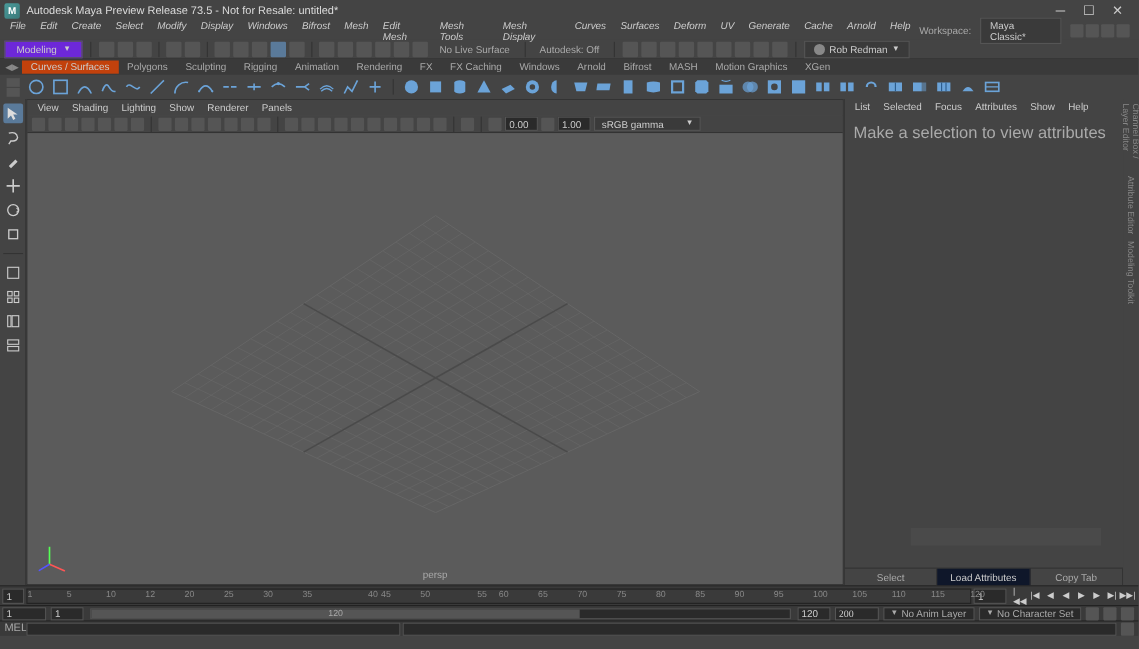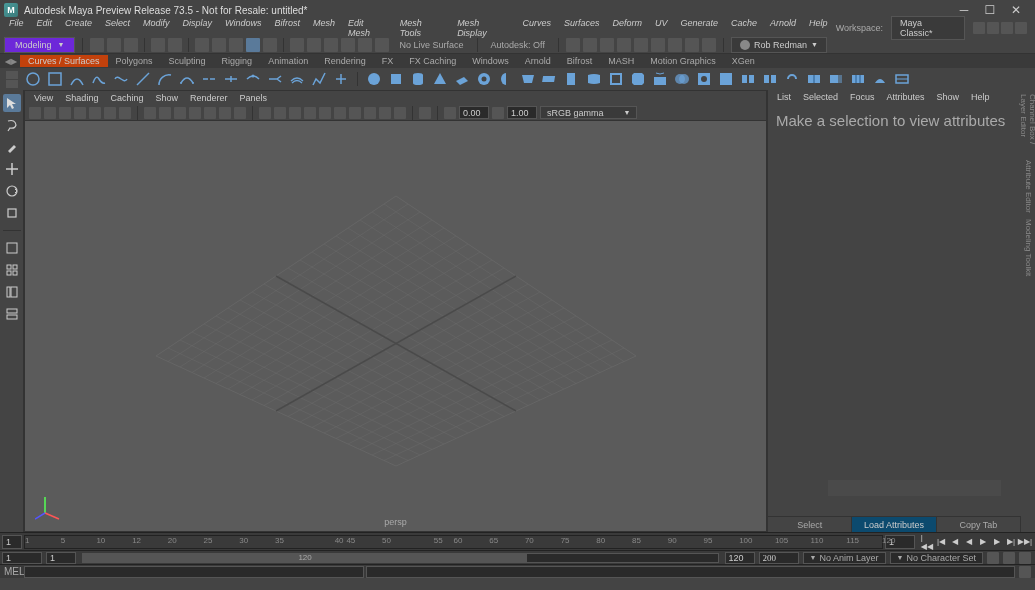--- a/index.html
+++ b/index.html
@@ -48,21 +48,21 @@
 .viewport { flex: 1; background: #5b5b5b; position: relative; overflow: hidden; }
 .grid-plane { position: absolute; top: 50%; left: 50%; transform: translate(-50%, -50%); }
 .axis-gizmo { position: absolute; bottom: 10px; left: 10px; width: 30px; height: 30px; }
 .viewport-label { position: absolute; bottom: 4px; left: 50%; transform: translateX(-50%); font-size: 9px; color: #aaa; }
 .attr-panel { width: 254px; background: #444444; display: flex; flex-direction: column; border-left: 1px solid #333; }
 .attr-menubar { height: 14px; display: flex; align-items: center; padding: 0 4px; gap: 2px; }
 .attr-menu { padding: 0 5px; font-size: 9px; color: #ccc; cursor: pointer; }
 .attr-content { flex: 1; padding: 8px; font-size: 15px; color: #aaa; }
 .attr-bottom { display: flex; height: 16px; border-top: 1px solid #333; }
 .attr-bottom-btn { flex: 1; display: flex; align-items: center; justify-content: center; font-size: 9px; color: #aaa; cursor: pointer; border-right: 1px solid #333; }
-.attr-bottom-btn.active { background: #0c4a6e; color: #ccc; }
+.attr-bottom-btn.active { background: #0f172a; color: #ccc; }
 .right-toolbar { width: 14px; background: #444444; display: flex; flex-direction: column; align-items: center; padding-top: 4px; gap: 2px; }
 .right-tab { width: 12px; height: 60px; writing-mode: vertical-rl; font-size: 8px; color: #888; cursor: pointer; display: flex; align-items: center; justify-content: center; }
 .timeline-area { height: 18px; background: #3a3a3a; display: flex; align-items: center; border-top: 1px solid #222; }
 .time-input { width: 40px; height: 14px; background: #2a2a2a; border: 1px solid #555; color: #ccc; font-size: 9px; padding: 0 3px; margin: 0 2px; }
 .timeline-ruler { flex: 1; height: 14px; background: #3a3a3a; position: relative; border: 1px solid #222; }
 .timeline-tick { position: absolute; top: 0; font-size: 8px; color: #888; }
 .playback-controls { display: flex; gap: 2px; padding: 0 4px; }
 .play-btn { width: 12px; height: 12px; display: flex; align-items: center; justify-content: center; cursor: pointer; font-size: 8px; color: #ccc; }
 .range-row { height: 14px; background: #3a3a3a; display: flex; align-items: center; border-top: 1px solid #222; }
 .range-input { width: 40px; height: 12px; background: #2a2a2a; border: 1px solid #555; color: #ccc; font-size: 9px; padding: 0 3px; margin: 0 2px; }
@@ -475,21 +475,21 @@
           <rect x="2" y="2" width="10" height="4" fill="none" stroke="#ccc"></rect>
           <rect x="2" y="8" width="10" height="4" fill="none" stroke="#ccc"></rect>
         </svg>
       </div>
   </div>
 
   <div class="viewport-container">
     <div class="panel-menubar" id="panel-menubar">
         <div class="panel-menu">View</div>
         <div class="panel-menu">Shading</div>
-        <div class="panel-menu">Caching</div>
+        <div class="panel-menu">Lighting</div>
         <div class="panel-menu">Show</div>
         <div class="panel-menu">Renderer</div>
         <div class="panel-menu">Panels</div>
       </div>
     <div class="panel-toolbar">
       <div class="panel-tb-icon"></div>
       <div class="panel-tb-icon"></div>
       <div class="panel-tb-icon"></div>
       <div class="panel-tb-icon"></div>
       <div class="panel-tb-icon"></div>

